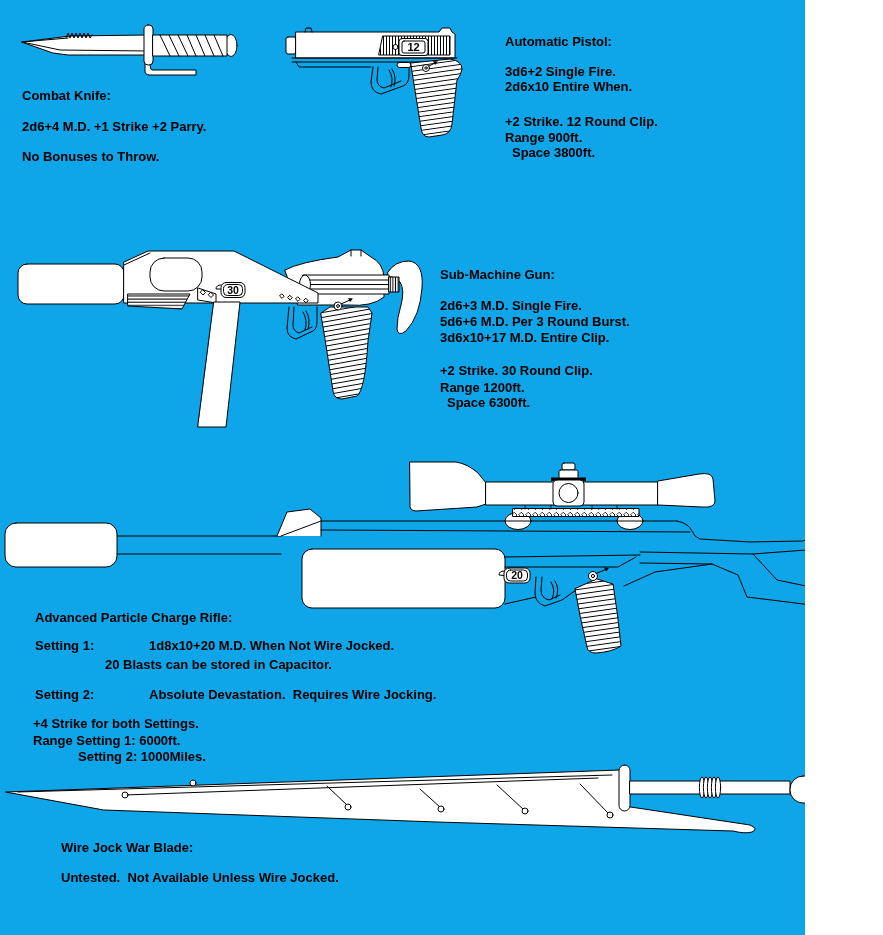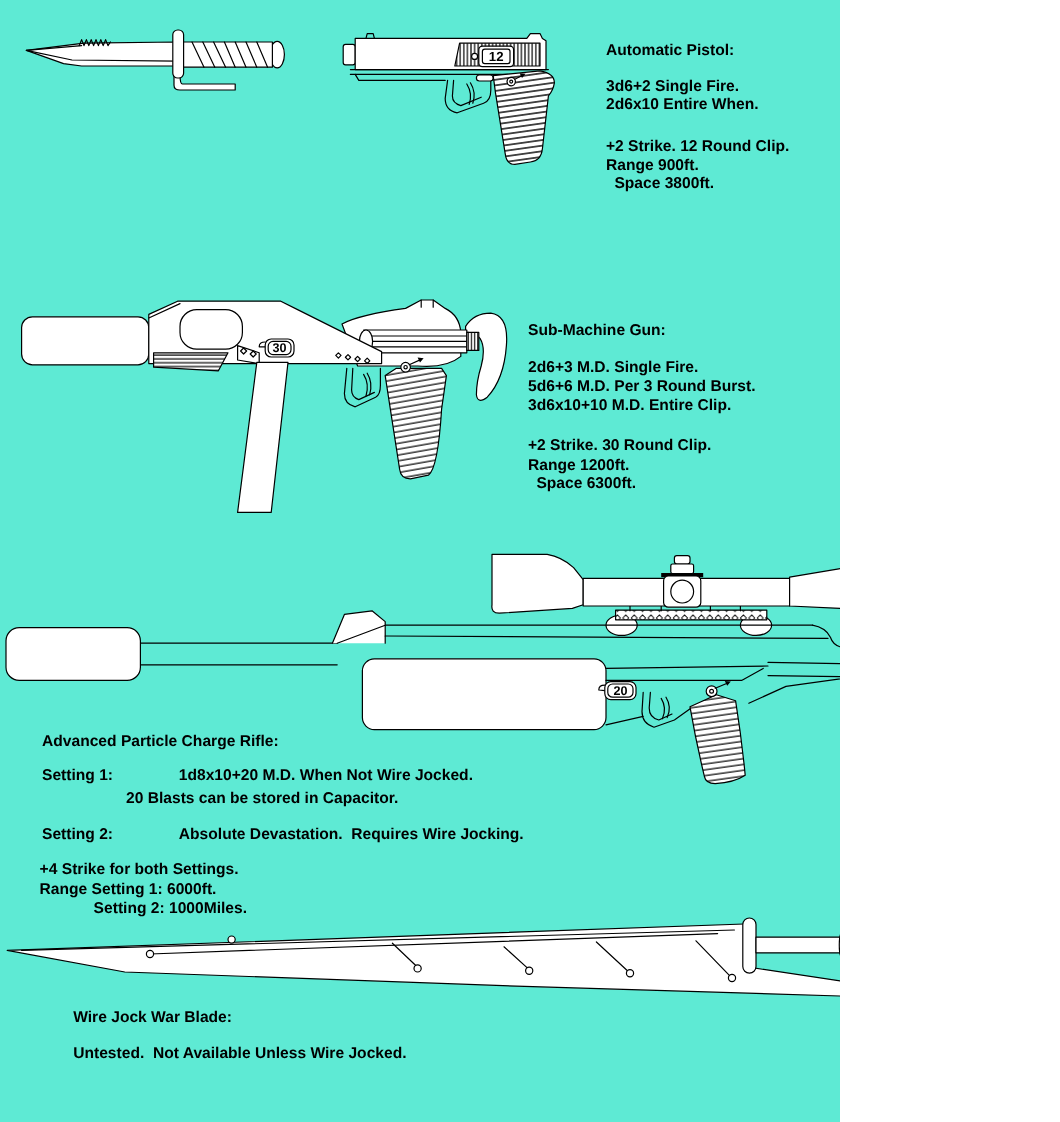--- a/index.html
+++ b/index.html
@@ -1,16 +1,16 @@
 <!DOCTYPE html>
 <html><head>
 <meta charset="utf-8">
 <style>
   html,body{margin:0;padding:0;background:#fff;}
-  #canvas{position:relative;width:700px;height:935px;background:#5eead4;overflow:hidden;
+  #canvas{position:relative;width:805px;height:935px;background:#0ea5e9;overflow:hidden;
           font-family:"Liberation Sans",sans-serif;color:#000;}
   .blk{position:absolute;}
   .line{font:bold 13px/15px "Liberation Sans",sans-serif;white-space:pre;color:#000;}
   .row{display:flex;gap:44px;}
   .lbl{width:70px;flex:none;}
   svg{position:absolute;display:block;}
   svg *{stroke:#000;stroke-width:1;fill:none;stroke-linejoin:round;stroke-linecap:round;}
   svg .f{fill:#fff;}
   svg .k{fill:#000;stroke:none;}
   svg .ns{stroke:none;}
@@ -214,35 +214,40 @@
       <rect class="f" x="630" y="19" width="160" height="13"></rect>
       <ellipse class="f" cx="702" cy="25.5" rx="2.6" ry="10.5"></ellipse>
       <ellipse class="f" cx="706" cy="25.5" rx="2.6" ry="10.5"></ellipse>
       <ellipse class="f" cx="710" cy="25.5" rx="2.6" ry="10.5"></ellipse>
       <ellipse class="f" cx="714" cy="25.5" rx="2.6" ry="10.5"></ellipse>
       <ellipse class="f" cx="718" cy="25.5" rx="2.6" ry="10.5"></ellipse>
       <rect class="f" x="790" y="14" width="85" height="27" rx="13"></rect>
     </g>
   </svg>
 
+  <div class="blk" style="left:22px;top:88px;">
+    <div class="line" style="margin-bottom:16px">Combat Knife:</div>
+    <div class="line" style="margin-bottom:15px">2d6+4 M.D. +1 Strike +2 Parry.</div>
+    <div class="line">No Bonuses to Throw.</div>
+  </div>
 
   <div class="blk" style="left:505px;top:34px;">
     <div class="line" style="margin-bottom:15px">Automatic Pistol:</div>
     <div class="line">3d6+2 Single Fire.</div>
     <div class="line" style="margin-bottom:20px">2d6x10 Entire When.</div>
     <div class="line" style="margin-bottom:1px">+2 Strike. 12 Round Clip.</div>
     <div class="line">Range 900ft.</div>
     <div class="line" style="padding-left:7px">Space 3800ft.</div>
   </div>
 
   <div class="blk" style="left:440px;top:267px;">
     <div class="line" style="margin-bottom:16px">Sub-Machine Gun:</div>
     <div class="line" style="margin-bottom:1px">2d6+3 M.D. Single Fire.</div>
     <div class="line" style="margin-bottom:1px">5d6+6 M.D. Per 3 Round Burst.</div>
-    <div class="line" style="margin-bottom:18px">3d6x10+10 M.D. Entire Clip.</div>
+    <div class="line" style="margin-bottom:18px">3d6x10+17 M.D. Entire Clip.</div>
     <div class="line" style="margin-bottom:2px">+2 Strike. 30 Round Clip.</div>
     <div class="line">Range 1200ft.</div>
     <div class="line" style="padding-left:7px">Space 6300ft.</div>
   </div>
 
   <div class="blk" style="left:35px;top:610px;">
     <div class="line" style="margin-bottom:13px">Advanced Particle Charge Rifle:</div>
     <div class="line row" style="margin-bottom:4px">
       <span class="lbl">Setting 1:</span>
       <span>1d8x10+20 M.D. When Not Wire Jocked.</span>

